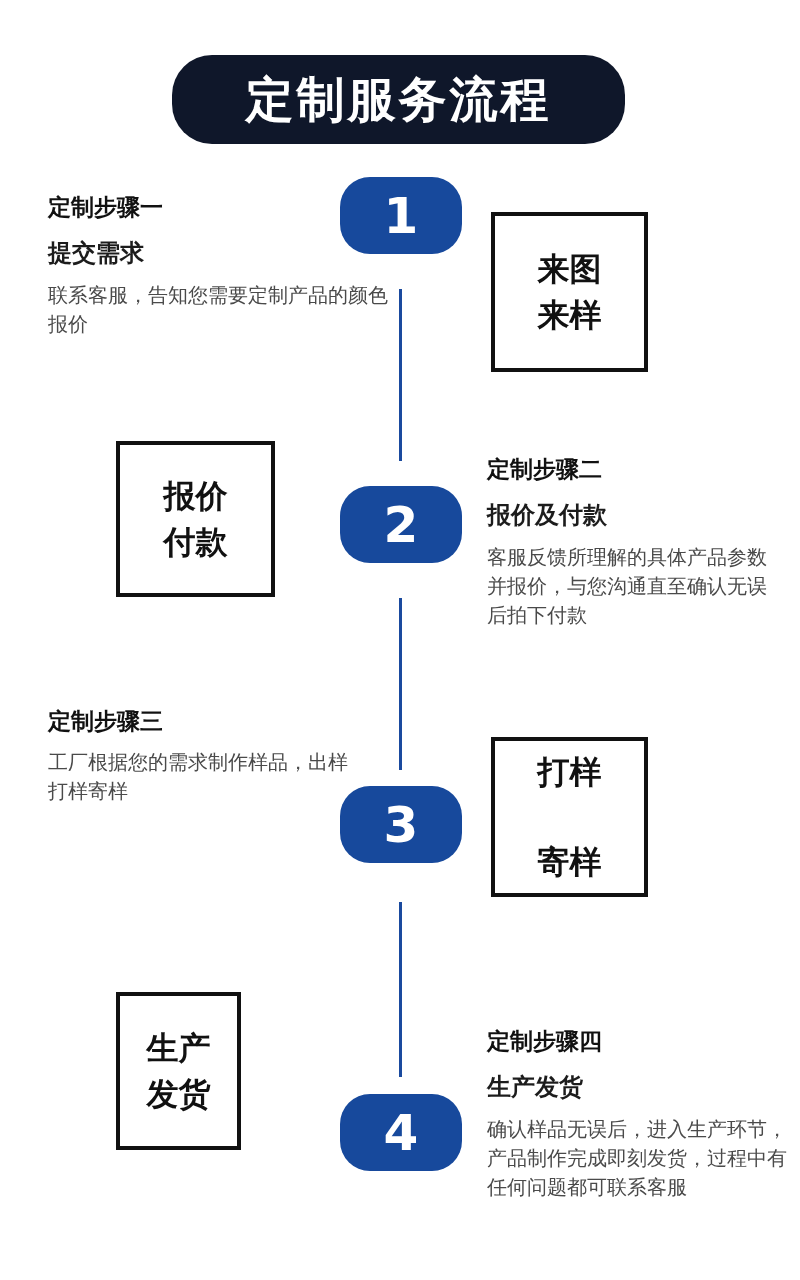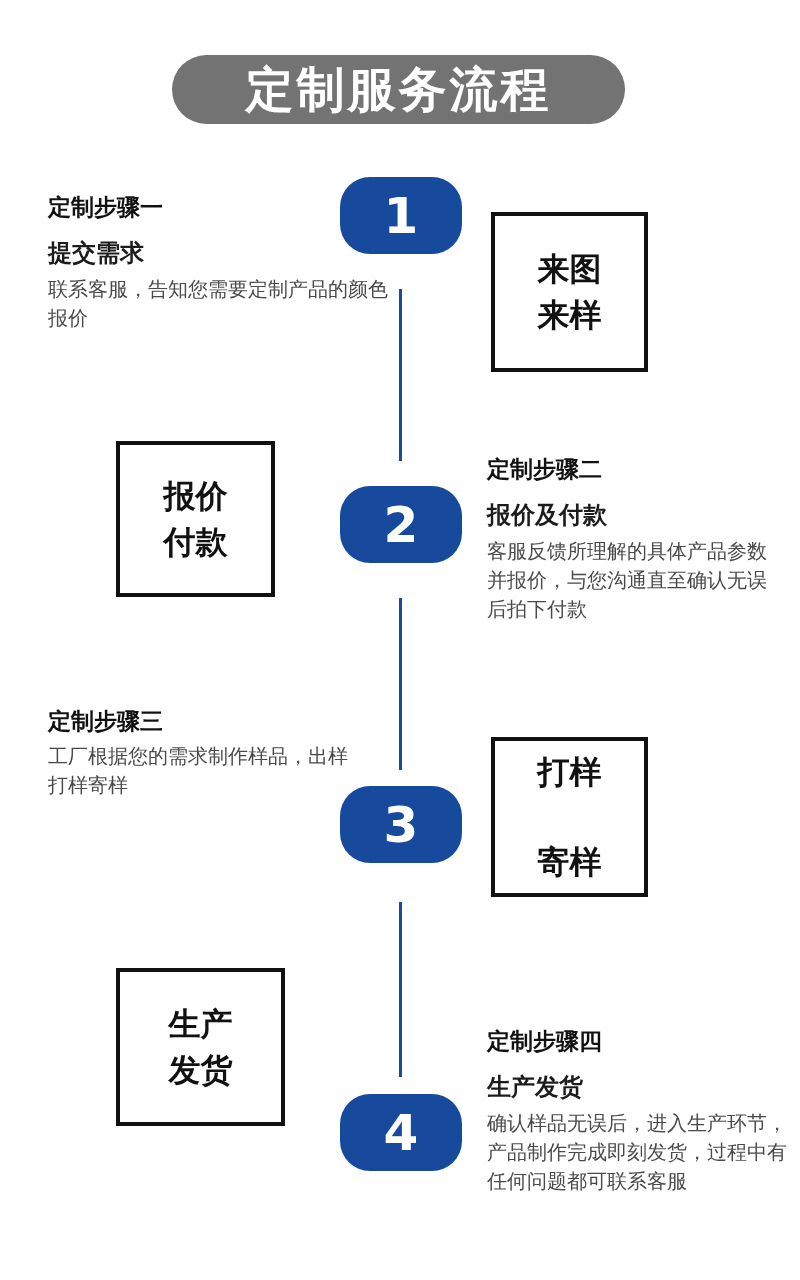--- a/index.html
+++ b/index.html
@@ -7,22 +7,22 @@
     position: relative;
     width: 800px;
     height: 1280px;
     background: #ffffff;
     font-family: "DejaVu Sans", "Liberation Sans", sans-serif;
     overflow: hidden;
   }
   .banner {
     position: absolute;
     left: 172px; top: 55px;
-    width: 453px; height: 69px;
-    background: #737373;
+    width: 453px; height: 89px;
+    background: #0f172a;
     border-radius: 40px;
     display: flex; align-items: center; justify-content: center;
   }
   .banner-title {
     color: #ffffff;
     font-size: 48px;
     font-weight: 700;
     letter-spacing: 3px;
     white-space: nowrap;
   }
@@ -72,21 +72,21 @@
   }
   .step-subheading {
     margin-top: 16px;
     color: #1c1c1c;
     font-size: 24px;
     font-weight: 700;
     line-height: 1.3;
     white-space: nowrap;
   }
   .step-description {
-    margin-top: 6px;
+    margin-top: 12px;
     color: #4a4a4a;
     font-size: 20px;
     font-weight: 400;
     line-height: 29px;
   }
   .step-description div { white-space: nowrap; }
 </style>
 </head>
 <body>
 
@@ -145,21 +145,21 @@
     <div class="step-description">
         <div>工厂根据您的需求制作样品，出样</div>
         <div>打样寄样</div>
       </div>
   </div>
   <div class="flow-box" style="left:491px;top:737px;width:157px;height:160px;gap:44px;">
     <div class="box-line">打样</div>
     <div class="box-line">寄样</div>
   </div>
 
-  <div class="flow-box" style="left:116px;top:968px;width:169px;height:158px;">
+  <div class="flow-box" style="left:116px;top:992px;width:125px;height:158px;">
     <div class="box-line">生产</div>
     <div class="box-line">发货</div>
   </div>
   <div class="step-text" style="left:487px;top:1028px;width:320px;">
     <div class="step-heading">定制步骤四</div>
     <div class="step-subheading">生产发货</div>
     <div class="step-description">
         <div>确认样品无误后，进入生产环节，</div>
         <div>产品制作完成即刻发货，过程中有</div>
         <div>任何问题都可联系客服</div>

